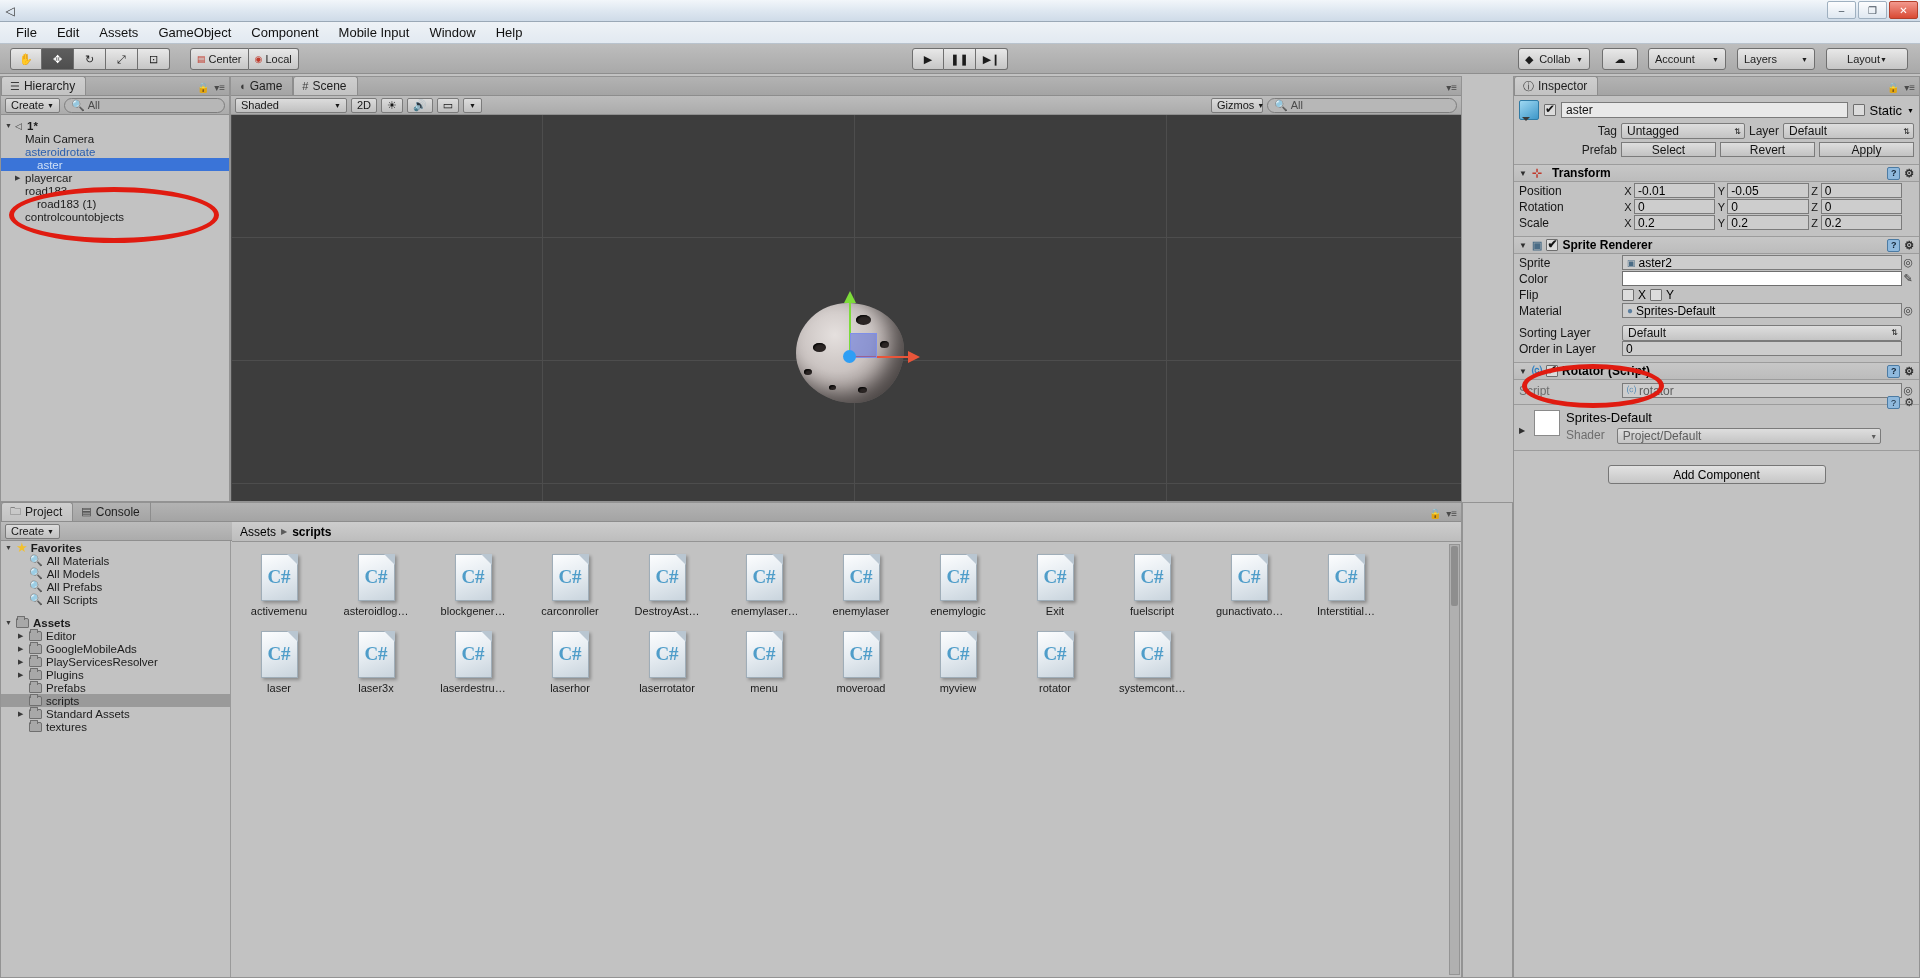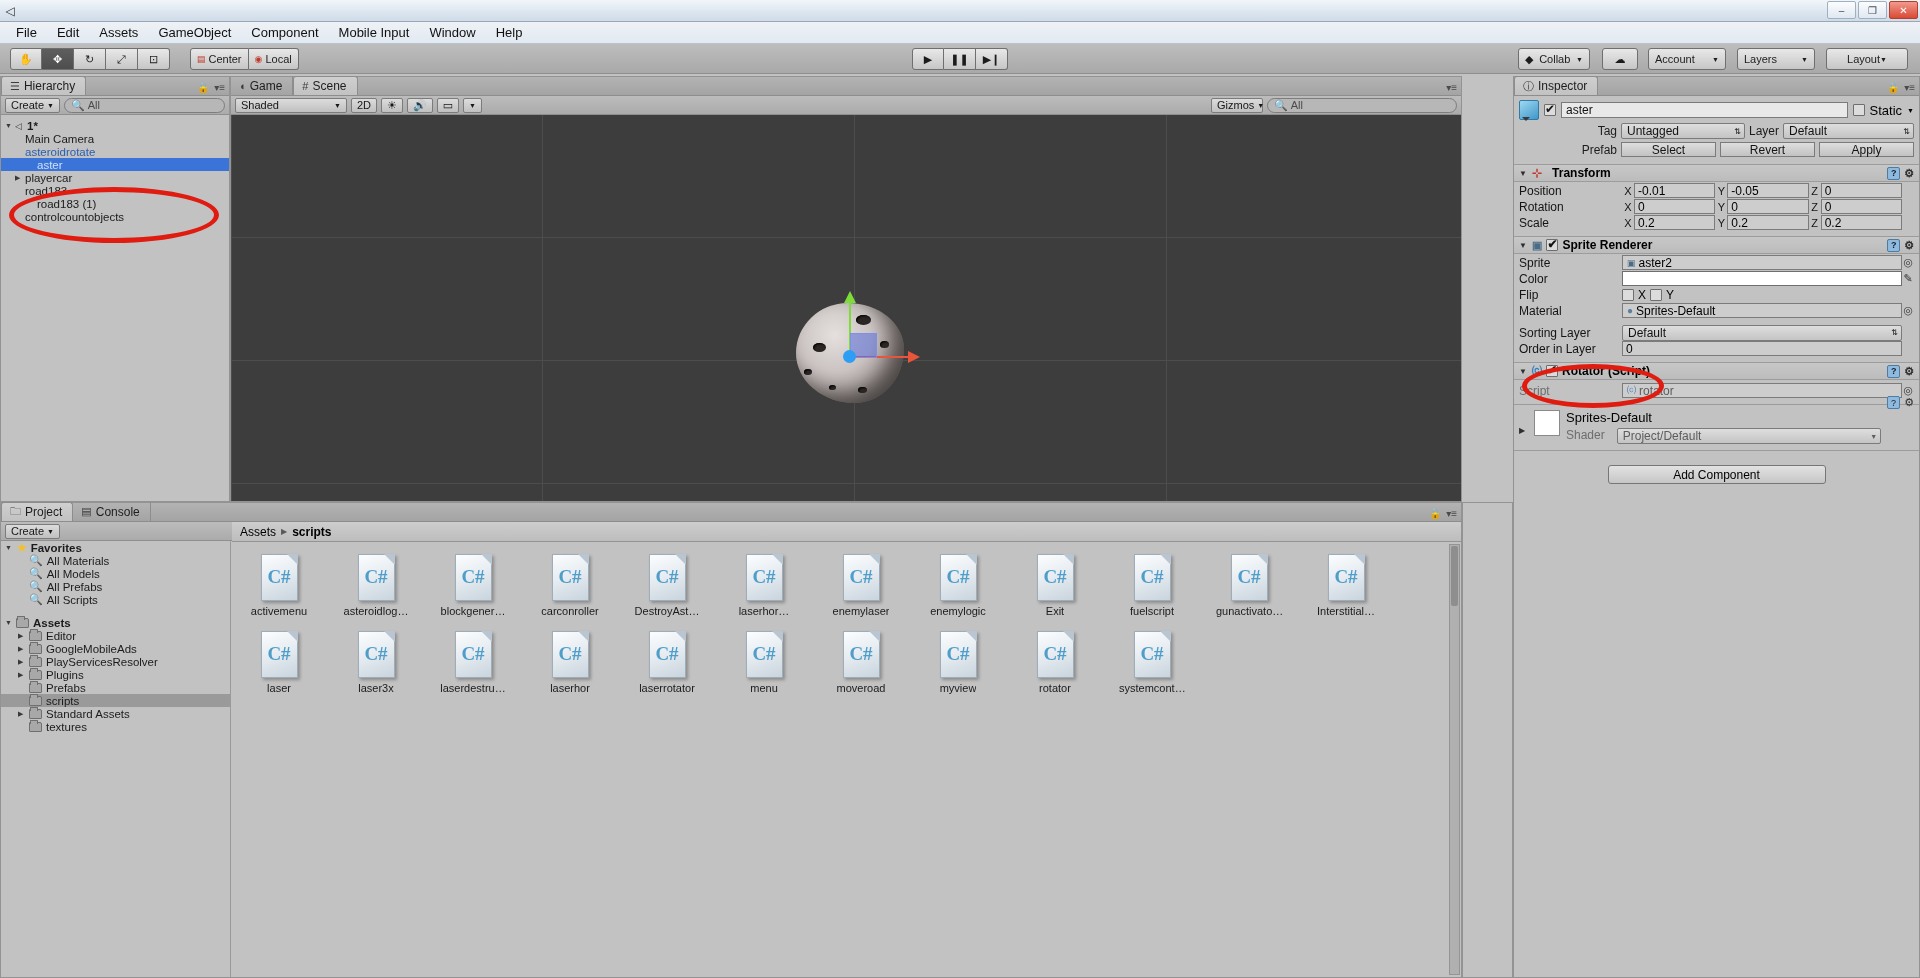--- a/index.html
+++ b/index.html
@@ -754,21 +754,21 @@
           <div class="asset" style="margin-right: 31px;">
             <div class="cs-icon">
               <div class="glyph">C#</div>
             </div>
             <div class="nm">DestroyAst…</div>
           </div>
           <div class="asset" style="margin-right: 31px;">
             <div class="cs-icon">
               <div class="glyph">C#</div>
             </div>
-            <div class="nm">laserhor…</div>
+            <div class="nm">enemylaser…</div>
           </div>
           <div class="asset" style="margin-right: 31px;">
             <div class="cs-icon">
               <div class="glyph">C#</div>
             </div>
             <div class="nm">enemylaser</div>
           </div>
           <div class="asset" style="margin-right: 31px;">
             <div class="cs-icon">
               <div class="glyph">C#</div>

